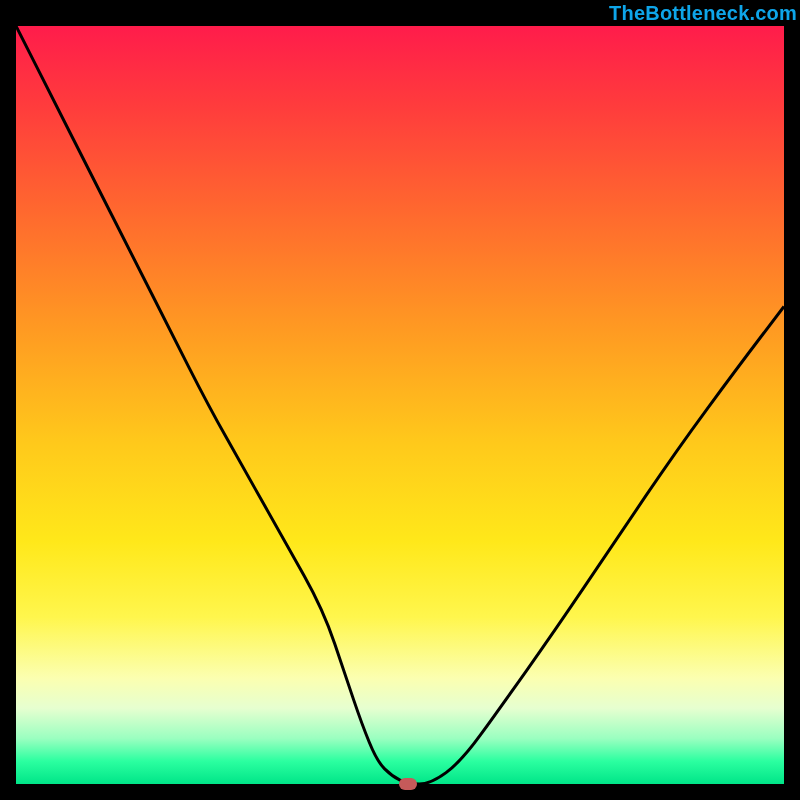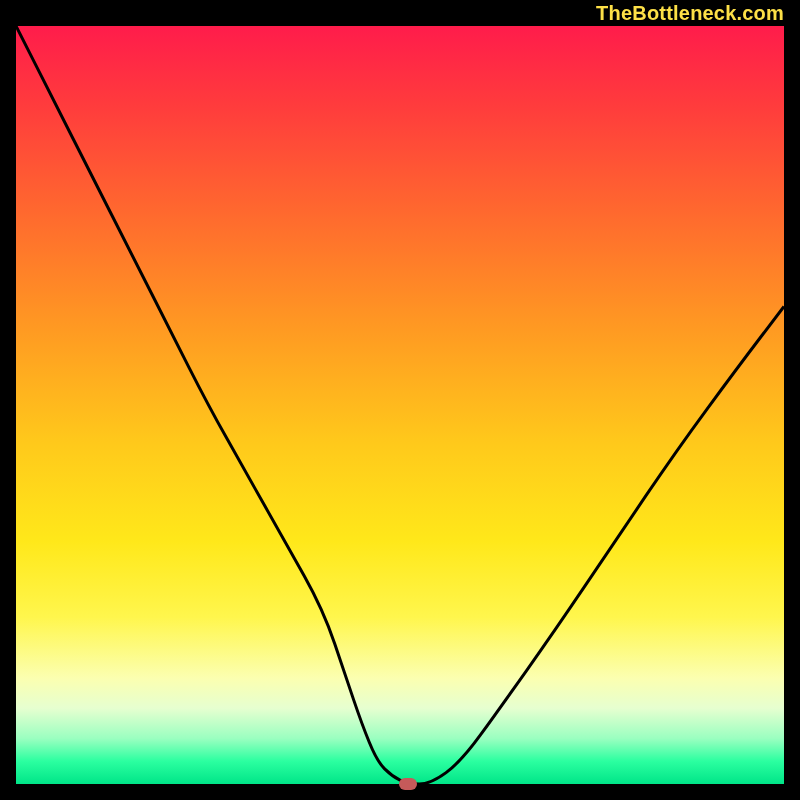--- a/index.html
+++ b/index.html
@@ -13,22 +13,22 @@
   }
   .outer {
     position: relative;
     width: 800px;
     height: 800px;
     background: #000;
   }
   .watermark {
     position: absolute;
     top: 2px;
-    right: 16px;
-    color: #fde047;
+    right: 3px;
+    color: #0ea5e9;
     font-size: 20px;
     font-weight: 600;
     letter-spacing: 0.2px;
     user-select: none;
   }
   .plot-area {
     position: absolute;
     left: 16px;
     top: 26px;
     width: 768px;

